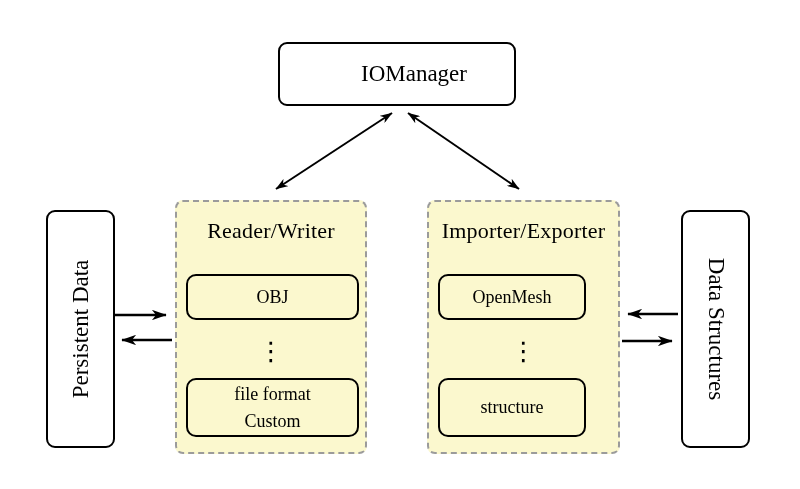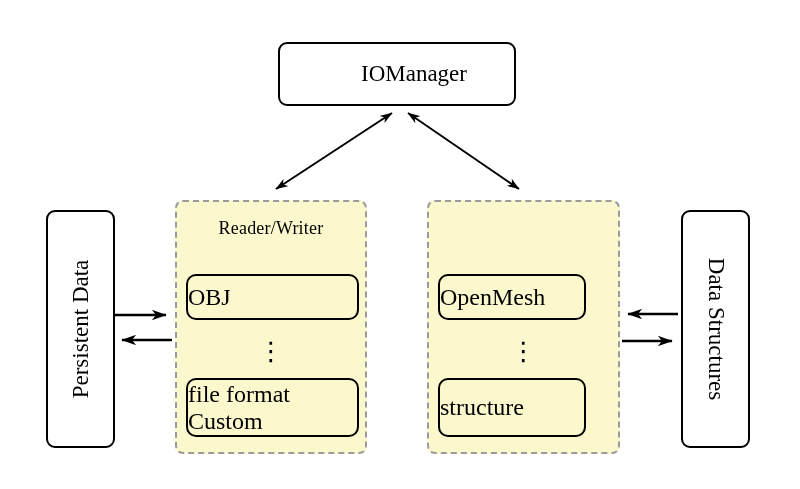--- a/index.html
+++ b/index.html
@@ -40,32 +40,32 @@
     border: 2px dashed var(--group-border, #9b9b9b);
     border-radius: 8px;
     top: 200px; height: 254px;
   }
   .group-left  { left: 175px; width: 192px; }
   .group-right { left: 427px; width: 193px; }
 
   .group-title {
     position: absolute; left: 0; right: 0; top: 16px;
     text-align: center;
-    font-size: 18px;
+    font-size: 22px;
     letter-spacing: 0.2px;
   }
   .inner-node {
     position: absolute;
     box-sizing: border-box;
     background: var(--group-fill, #fbf8ce);
     border: 2.8px solid var(--node-border, #000000);
     border-radius: 10px;
     display: flex; flex-direction: column;
-    justify-content: center;
-    font-size: 24px;
+    align-items: center; justify-content: center;
+    font-size: 18px;
     line-height: 27px;
     white-space: nowrap;
   }
   .inner-top    { top: 72px;  height: 46px; }
   .inner-bottom { top: 176px; height: 59px; }
   .group-left  .inner-node { left: 9px;  width: 173px; }
   .group-right .inner-node { left: 9px;  width: 148px; }
 
   .vdots {
     position: absolute; left: 0; right: 0; top: 132px;
@@ -117,20 +117,21 @@
       <span>OBJ</span>
     </div>
     <div class="vdots">⋮</div>
     <div class="inner-node inner-bottom">
       <span>file format</span>
       <span>Custom</span>
     </div>
   </div>
 
   <div class="group group-right">
+    <div class="group-title">Importer/Exporter</div>
     <div class="inner-node inner-top">
       <span>OpenMesh</span>
     </div>
     <div class="vdots">⋮</div>
     <div class="inner-node inner-bottom">
       <span>structure</span>
     </div>
   </div>
 
   <div class="node node-side node-side-left">

